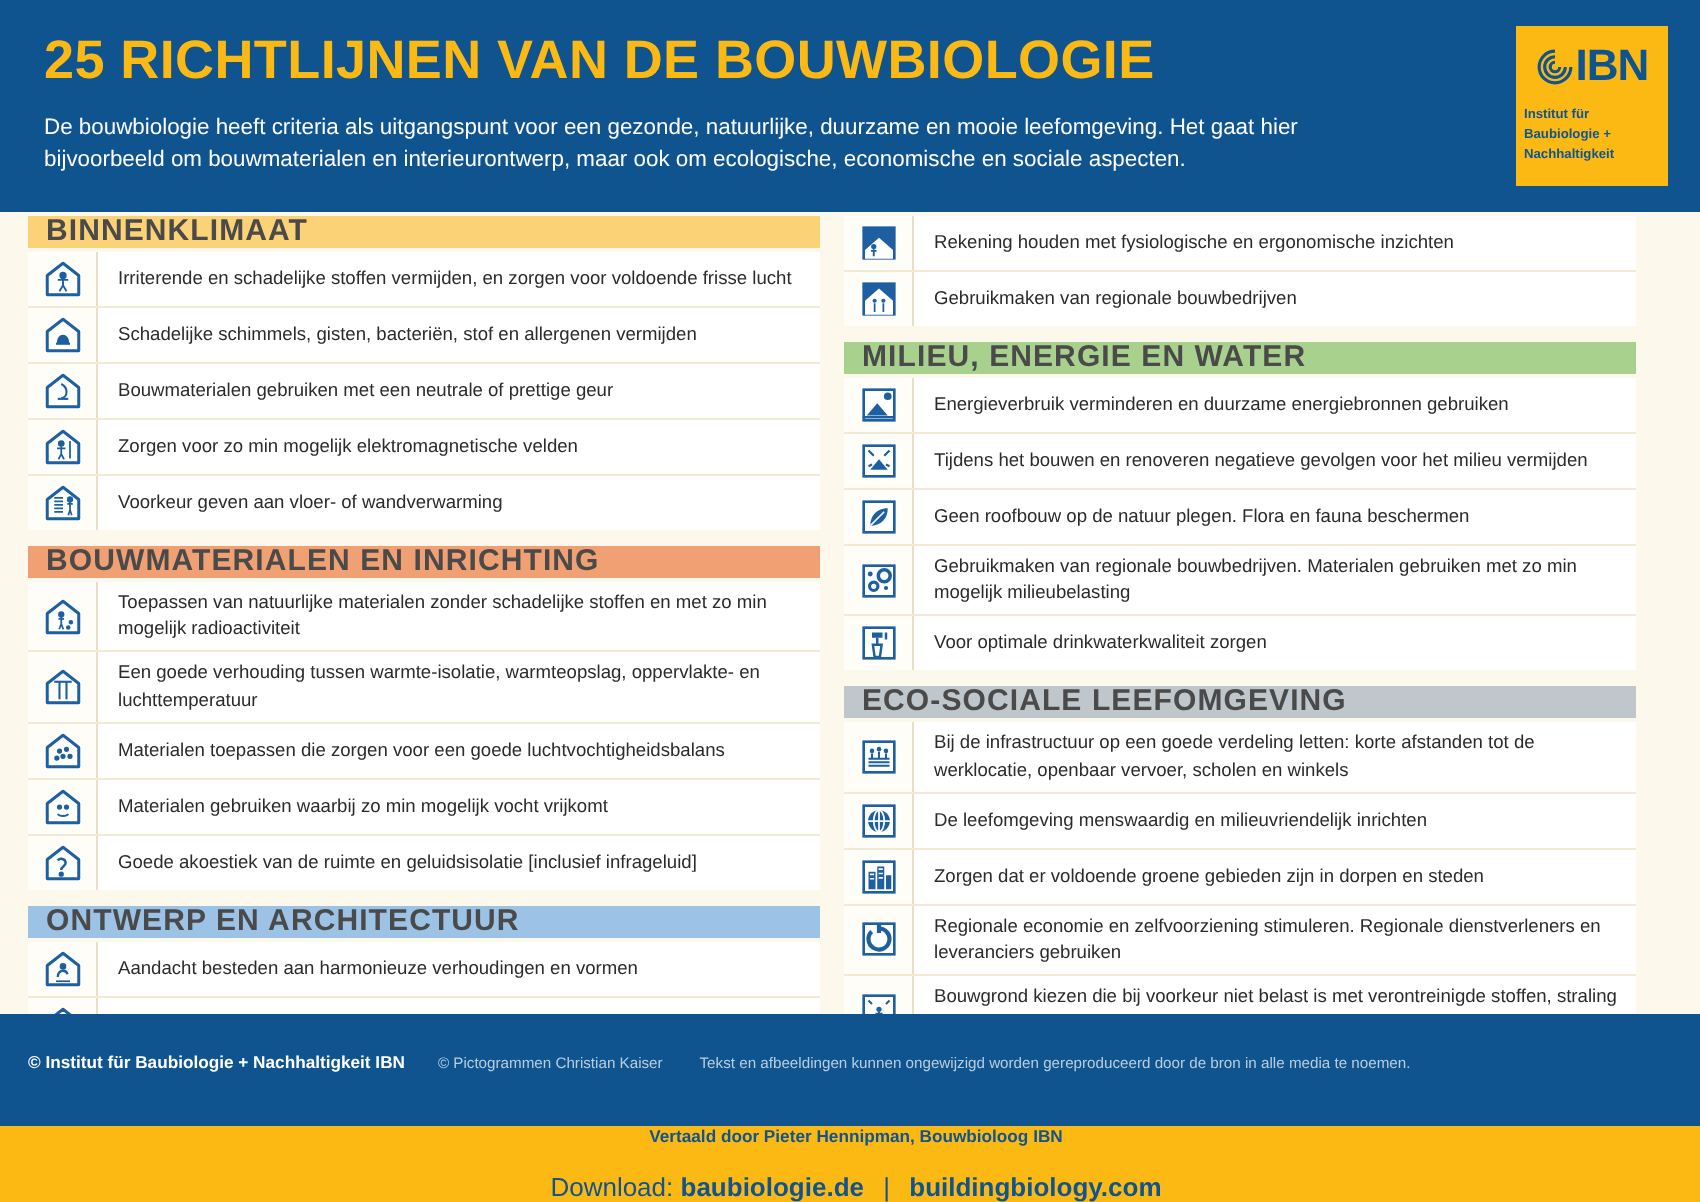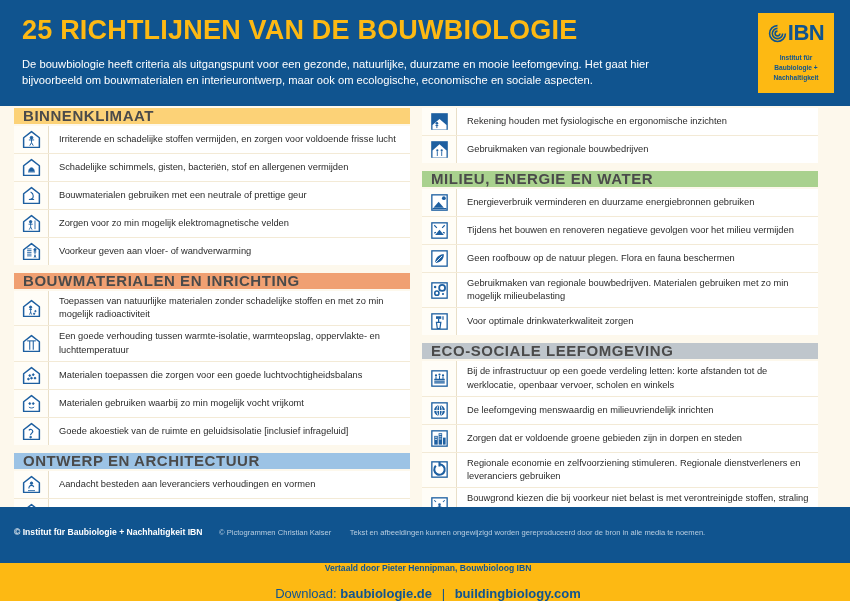--- a/index.html
+++ b/index.html
@@ -21,21 +21,21 @@
     color: #fdb913; font-size: 27px; font-weight: bold;
     letter-spacing: .2px; line-height: 1.1; margin-top: 6px;
   }
   .header p {
     color: #ffffff; font-size: 11.2px; line-height: 1.45;
     margin-top: 10px; max-width: 660px;
   }
   .logo {
     position: absolute; right: 16px; top: 13px;
     width: 76px; height: 80px; background: #fdb913;
-    padding: 5px 4px 3px 4px; text-align: center;
+    padding: 5px 4px 3px 4px; 
   }
   .logo-top { display: flex; align-items: center; justify-content: center; gap: 1px; height: 30px; }
   .logo-swirl { width: 19px; height: 19px; }
   .logo-ibn { color: #10548f; font-size: 22px; font-weight: bold; letter-spacing: -0.5px; line-height: 1; }
   .logo-sub { color: #10548f; font-size: 6.6px; line-height: 1.55; margin-top: 5px; font-weight: 600; }
 
   
   .columns { position: absolute; left: 0; top: 108px; width: 850px; }
   .col { position: absolute; top: 0; width: 396px; }
   .col-left { left: 14px; }
@@ -300,21 +300,21 @@
               <svg class="ico" width="21" height="21" viewBox="0 0 24 24">
     <path d="M3 10 L12 3 L21 10 L21 21 L3 21 Z" fill="#ffffff" stroke="#1d5fa0" stroke-width="1.7" stroke-linejoin="round"></path>
     <g fill="#1d5fa0" stroke="#1d5fa0">
                   <path d="M9 16.5c0-2.2 1.4-3.5 3-3.5 1.3 0 2.3.8 2.6 2" fill="none" stroke-width="1.3"></path>
                   <circle cx="12" cy="10.5" r="1.4"></circle>
                   <path d="M8 19h8" stroke-width="1"></path>
                 </g>
   </svg>
             </div>
             <div class="txt-cell">
-              <span>Aandacht besteden aan leveranciers verhoudingen en vormen</span>
+              <span>Aandacht besteden aan harmonieuze verhoudingen en vormen</span>
             </div>
           </div>
           <div class="item">
             <div class="icon-cell">
               <svg class="ico" width="21" height="21" viewBox="0 0 24 24">
     <path d="M3 10 L12 3 L21 10 L21 21 L3 21 Z" fill="#ffffff" stroke="#1d5fa0" stroke-width="1.7" stroke-linejoin="round"></path>
     <g fill="#1d5fa0" stroke="#1d5fa0">
                   <circle cx="12" cy="11" r="1.5"></circle>
                   <path d="M9 17c0-1.8 1.3-3 3-3s3 1.2 3 3z"></path>
                   <circle cx="8.3" cy="13" r=".9"></circle>

